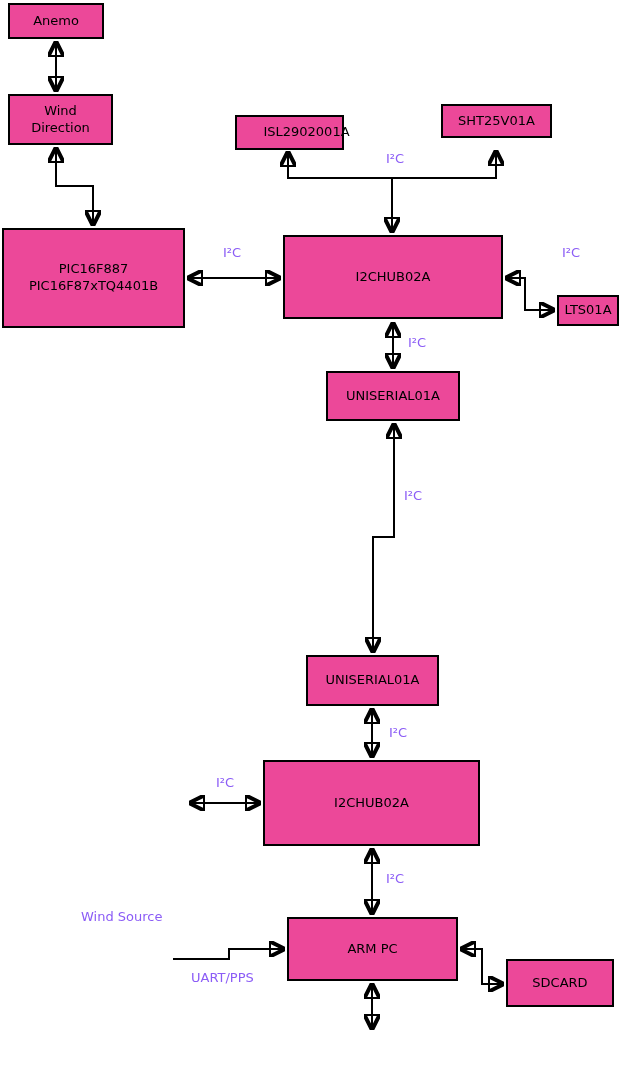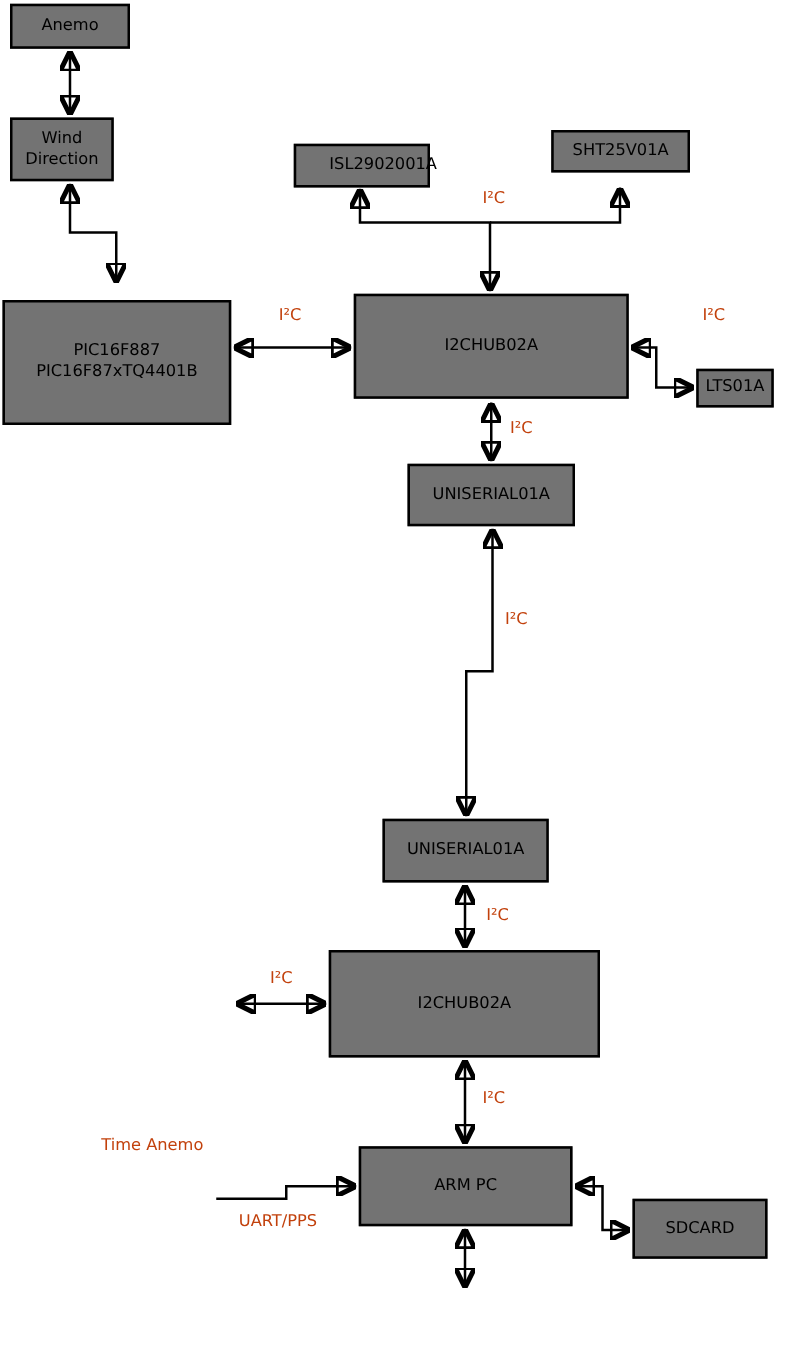--- a/index.html
+++ b/index.html
@@ -23,37 +23,37 @@
     height: 1089px;
   }
   .wires path {
     fill: none;
     stroke: #000000;
     stroke-width: 2;
   }
   .box {
     position: absolute;
     box-sizing: border-box;
-    background: #737373;
+    background: #ec4899;
     border: 2px solid #000000;
     display: flex;
     align-items: center;
     justify-content: center;
     text-align: center;
     color: #000000;
     font-size: 13px;
     line-height: 1.3;
   }
   .box-label {
     white-space: pre-line;
     display: block;
   }
   .lbl {
     position: absolute;
-    color: #c2410c;
+    color: #8b5cf6;
     font-size: 13px;
     line-height: 1.1;
     white-space: nowrap;
   }
 </style>
 </head>
 <body>
 
 <div class="canvas">
 
@@ -76,26 +76,26 @@
     <path d="M 372,848 L 372,915" marker-start="url(#arrow)" marker-end="url(#arrow)"></path>
     <path d="M 173,959 L 229,959 L 229,949 L 285,949" marker-end="url(#arrow)"></path>
     <path d="M 460,949 L 482,949 L 482,984 L 504,984" marker-start="url(#arrow)" marker-end="url(#arrow)"></path>
     <path d="M 372,983 L 372,1030" marker-start="url(#arrow)" marker-end="url(#arrow)"></path>
   </svg>
 
   <div class="box" style="left:8px; top:3px; width:96px; height:36px;">
     <span class="box-label">Anemo</span>
   </div>
 
-  <div class="box" style="left:8px; top:94px; width:83px; height:51px;">
+  <div class="box" style="left:8px; top:94px; width:105px; height:51px;">
     <span class="box-label">Wind
 Direction</span>
   </div>
 
-  <div class="box" style="left:2px; top:228px; width:183px; height:100px;margin-top:12px;">
+  <div class="box" style="left:2px; top:228px; width:183px; height:100px;">
     <span class="box-label">PIC16F887
 PIC16F87xTQ4401B</span>
   </div>
 
   <div class="box" style="left:235px; top:115px; width:109px; height:35px;padding-left:34px;">
     <span class="box-label">ISL2902001A</span>
   </div>
 
   <div class="box" style="left:441px; top:104px; width:111px; height:34px;">
     <span class="box-label">SHT25V01A</span>
@@ -133,16 +133,16 @@
 
 
   <span class="lbl" style="left:223px; top:246px;">I²C</span>
   <span class="lbl" style="left:386px; top:152px;">I²C</span>
   <span class="lbl" style="left:562px; top:246px;">I²C</span>
   <span class="lbl" style="left:408px; top:336px;">I²C</span>
   <span class="lbl" style="left:404px; top:489px;">I²C</span>
   <span class="lbl" style="left:389px; top:726px;">I²C</span>
   <span class="lbl" style="left:216px; top:776px;">I²C</span>
   <span class="lbl" style="left:386px; top:872px;">I²C</span>
-  <span class="lbl" style="left:81px; top:910px;">Time Anemo</span>
+  <span class="lbl" style="left:81px; top:910px;">Wind Source</span>
   <span class="lbl" style="left:191px; top:971px;">UART/PPS</span>
 
 </div>
 
 </body></html>

